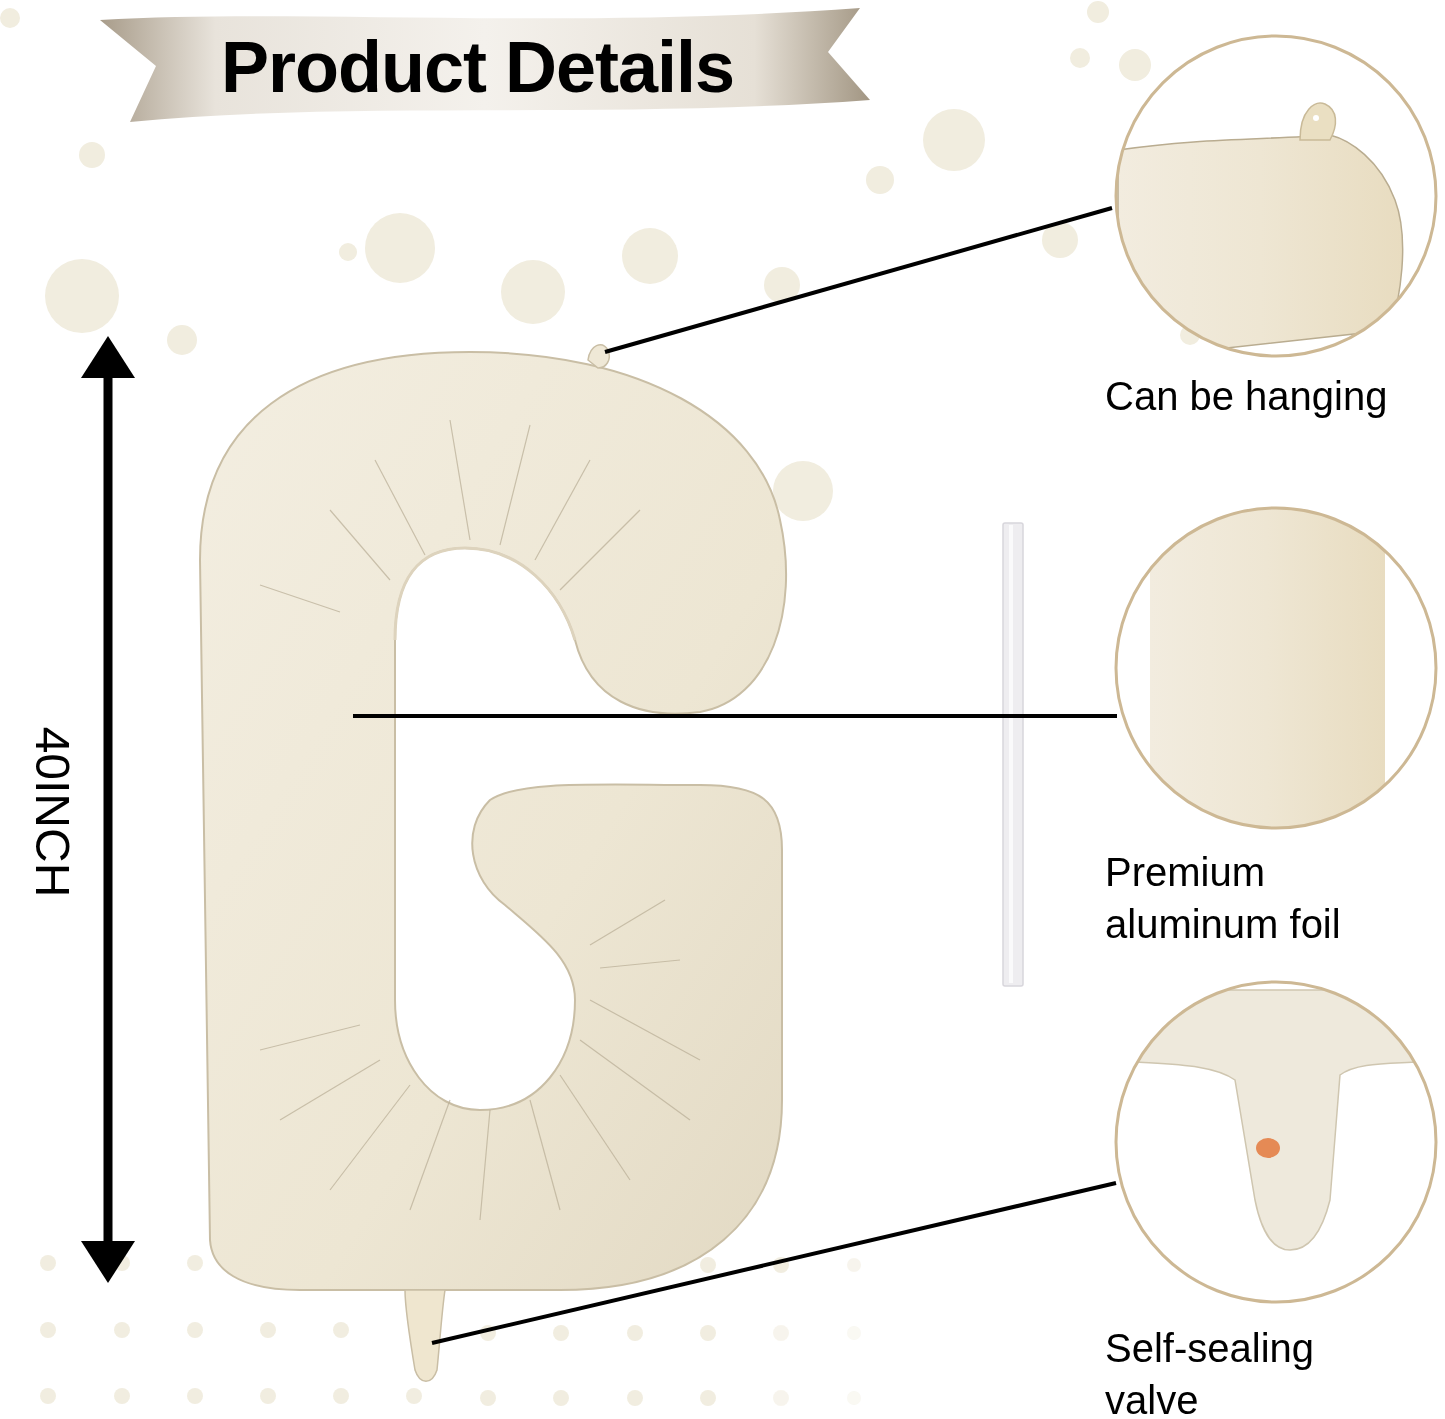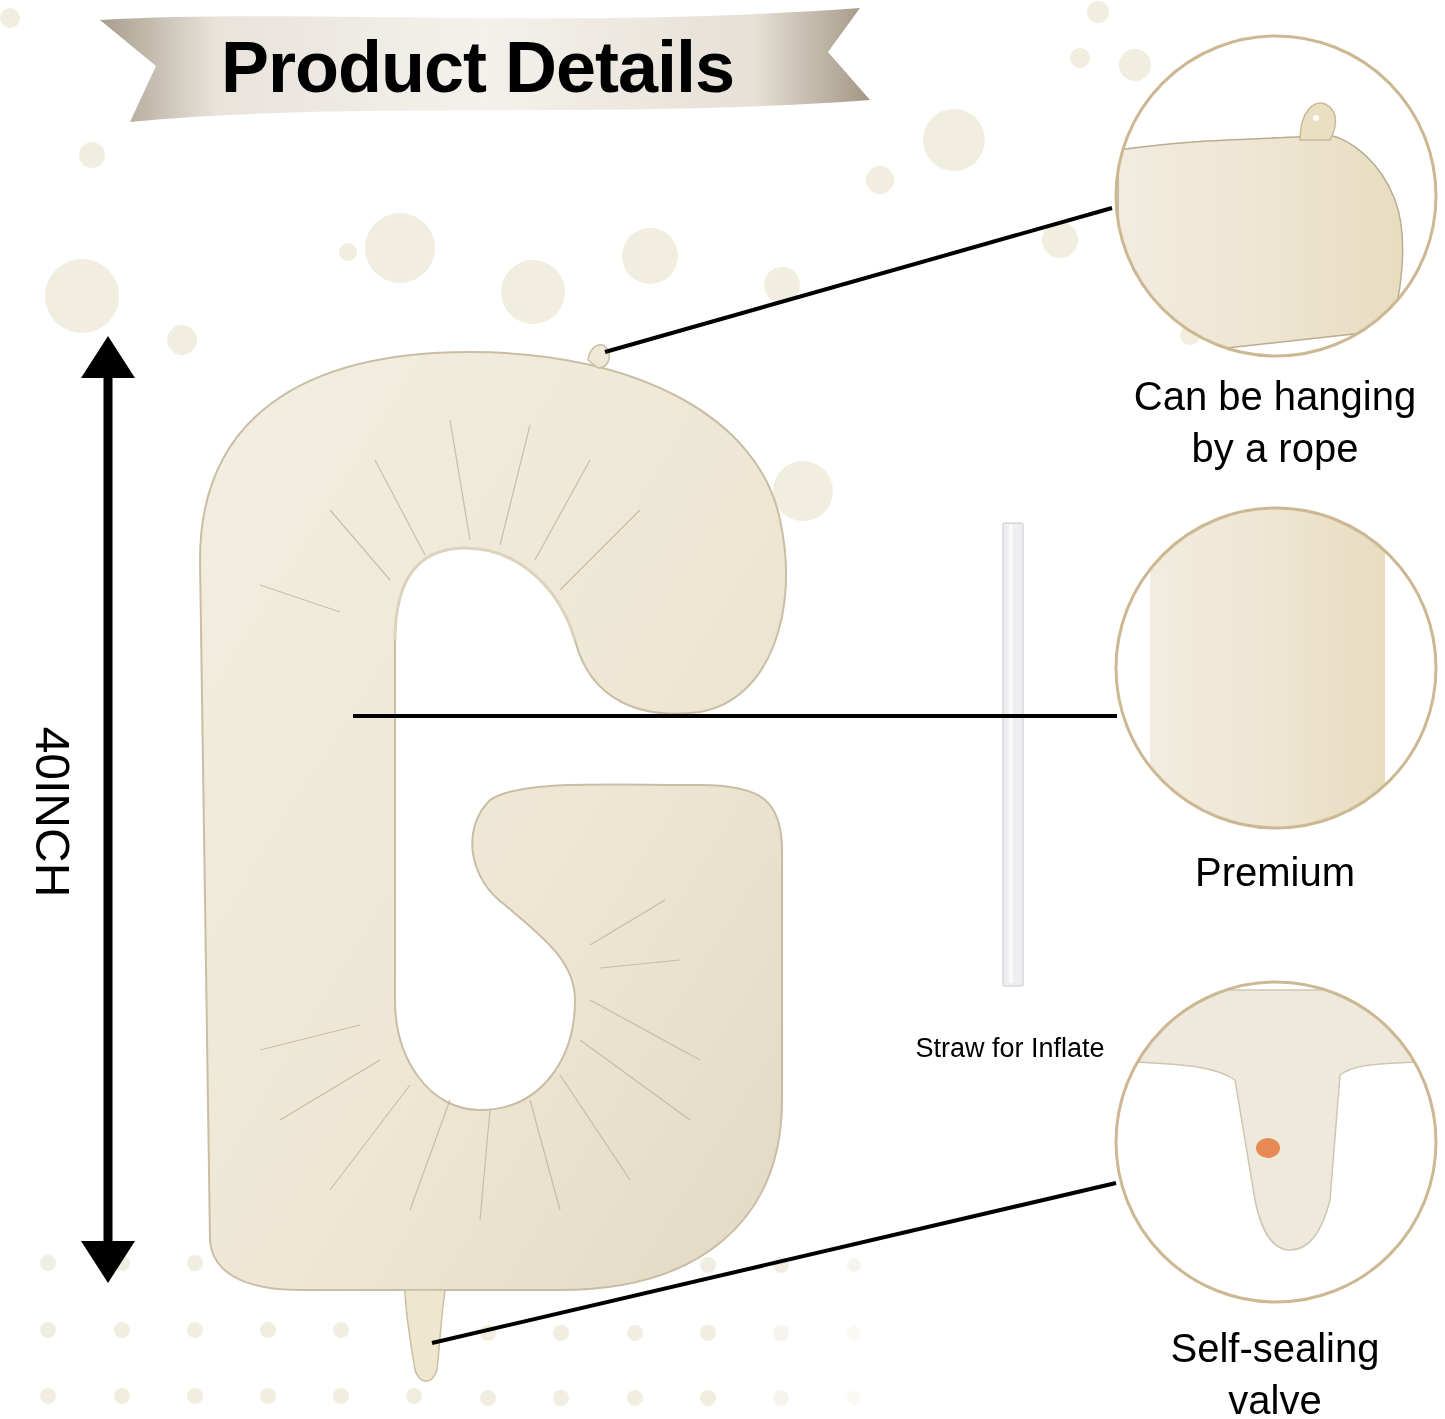--- a/index.html
+++ b/index.html
@@ -3,21 +3,21 @@
 <meta charset="utf-8">
 <style>
   html, body { margin:0; padding:0; background:#ffffff; }
   body { width:1445px; height:1419px; position:relative; overflow:hidden;
          font-family:"Liberation Sans", sans-serif; color:#000; }
   .layer { position:absolute; left:0; top:0; width:1445px; height:1419px; }
   .banner-title { position:absolute; left:0; top:22px; width:955px; text-align:center;
                   font-size:72px; font-weight:bold; letter-spacing:-1px; line-height:90px; }
   .size-label { position:absolute; left:52px; top:812px; transform:translate(-50%,-50%) rotate(90deg);
                 font-size:48px; white-space:nowrap; line-height:50px; }
-  .caption { position:absolute; text-align:center; font-size:40px; line-height:52px; }
+  .caption { position:absolute; font-size:40px; line-height:52px; }
   .caption-small { position:absolute; text-align:center; font-size:27px; line-height:38px; }
 </style>
 </head>
 <body>
 
 <svg class="layer" viewBox="0 0 1445 1419">
   <g fill="#F1EDDF">
     <circle cx="10" cy="18" r="10"></circle>
     <circle cx="92" cy="155" r="13"></circle>
     <circle cx="82" cy="296" r="37"></circle>
@@ -197,27 +197,26 @@
   <g clip-path="url(#c3)">
     <rect x="1100" y="970" width="350" height="340" fill="#fff"></rect>
     <path d="M1110,990 L1440,990 L1440,1060 C1400,1065 1360,1060 1340,1075 L1330,1200 C1320,1240 1305,1250 1290,1250 C1275,1250 1262,1235 1255,1200 L1235,1080 C1210,1062 1160,1065 1110,1060 Z" fill="#EEE9DC" stroke="#CFC6B0" stroke-width="1.5"></path>
     <ellipse cx="1268" cy="1148" rx="12" ry="10" fill="#E58A55"></ellipse>
   </g>
   <circle cx="1276" cy="1142" r="160" fill="none" stroke="#CDB894" stroke-width="3"></circle>
 </svg>
 
 <div class="caption" style="left:1105px; top:370px; width:340px;">
   <div>Can be hanging</div>
-  <div>by a rope</div>
 </div>
 
 <div class="caption" style="left:1105px; top:846px; width:340px;">
   <div>Premium</div>
+  <div>aluminum foil</div>
 </div>
 
 <div class="caption" style="left:1105px; top:1322px; width:340px;">
   <div>Self-sealing</div>
   <div>valve</div>
 </div>
 
 <div class="caption-small" style="left:870px; top:1029px; width:280px;">
-  <div>Straw for Inflate</div>
 </div>
 
 </body></html>

